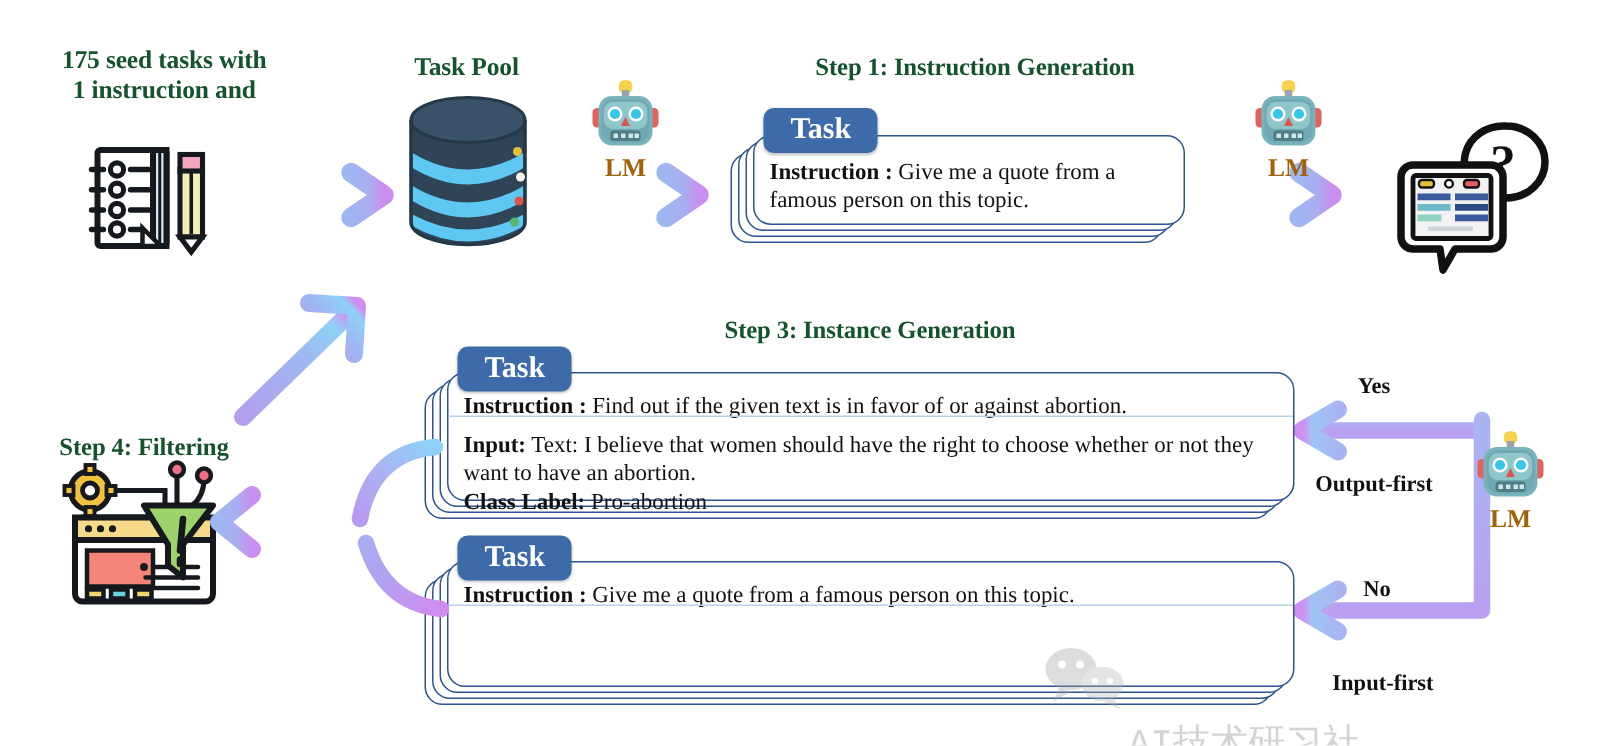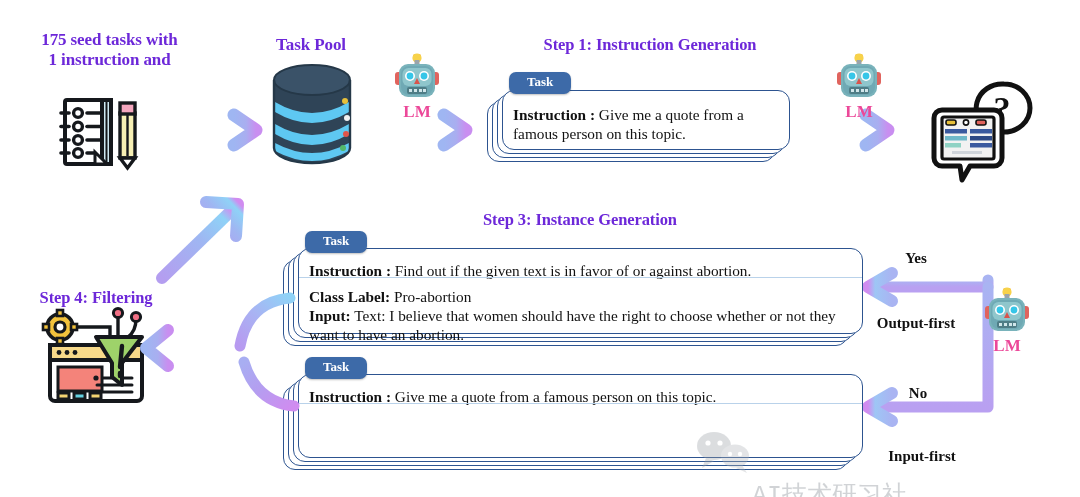--- a/index.html
+++ b/index.html
@@ -10,31 +10,31 @@
     overflow:hidden;
     position:relative;
   }
   .stage{position:absolute;left:0;top:0;width:1080px;height:497px;}
   .abs{position:absolute;}
 
   
   .heading{
     font-family:"Liberation Serif", serif;
     font-weight:bold;
-    color:#6d28d9;
+    color:#14532d;
     text-align:center;
     line-height:1.18;
     letter-spacing:-0.1px;
   }
   .h-seed{font-size:17px;}
   .h-pool{font-size:17px;}
   .h-step{font-size:16.5px;}
   .lm-label{
     font-family:"Liberation Serif", serif;
-    font-weight:bold;font-size:17px;color:#ec4899;text-align:center;
+    font-weight:bold;font-size:17px;color:#a16207;text-align:center;
   }
 
   
   .branch-label{
     font-family:"Liberation Serif", serif;
     font-weight:bold;font-size:15px;color:#111;text-align:center;
     white-space:nowrap;
   }
 
   
@@ -61,21 +61,21 @@
   }
   .divider{
     position:absolute;height:1.4px;background:#b9d2ea;
   }
   .task-badge{
     position:absolute;
     background:#3d6aa8;
     color:#ffffff;
     font-family:"Liberation Serif", serif;
     font-weight:bold;
-    font-size:13px;
+    font-size:20px;
     border-radius:7px;
     padding:3px 18px 4px 18px;
     text-align:center;
     box-shadow:0 1px 2px rgba(0,0,0,.25);
     z-index:6;
     line-height:1.15;
   }
   .lbl{font-weight:bold;text-align:right;}
 
   
@@ -339,26 +339,26 @@
     <div class="sheet s1" style="width:565px;height:86px;"></div>
     <div class="sheet front" style="width:565px;height:86px;"></div>
     <div class="task-badge" style="left:22px;top:-17px;">Task</div>
     <div class="card-body" style="left:15px;top:6px;width:565px;">
       <span class="lbl">Instruction :</span>
       <span>Find out if the given text is in favor of or against abortion.</span>
     </div>
     <div class="divider" style="left:16px;top:29px;width:563px;"></div>
     <div class="card-body" style="left:15px;top:32px;width:565px;">
       <div>
+        <span class="lbl">Input:</span>
+        <span>Text: I believe that women should have the right to choose whether or not they want to have an abortion.</span>
+      </div>
+      <div>
         <span class="lbl">Class Label:</span>
         <span>Pro-abortion</span>
-      </div>
-      <div>
-        <span class="lbl">Input:</span>
-        <span>Text: I believe that women should have the right to choose whether or not they want to have an abortion.</span>
       </div>
     </div>
   </div>
 
   <div class="cardstack" style="left:283px;top:374px;width:580px;height:96px;">
     <div class="sheet s3" style="width:565px;height:84px;"></div>
     <div class="sheet s2" style="width:565px;height:84px;"></div>
     <div class="sheet s1" style="width:565px;height:84px;"></div>
     <div class="sheet front" style="width:565px;height:84px;"></div>
     <div class="task-badge" style="left:22px;top:-17px;">Task</div>

